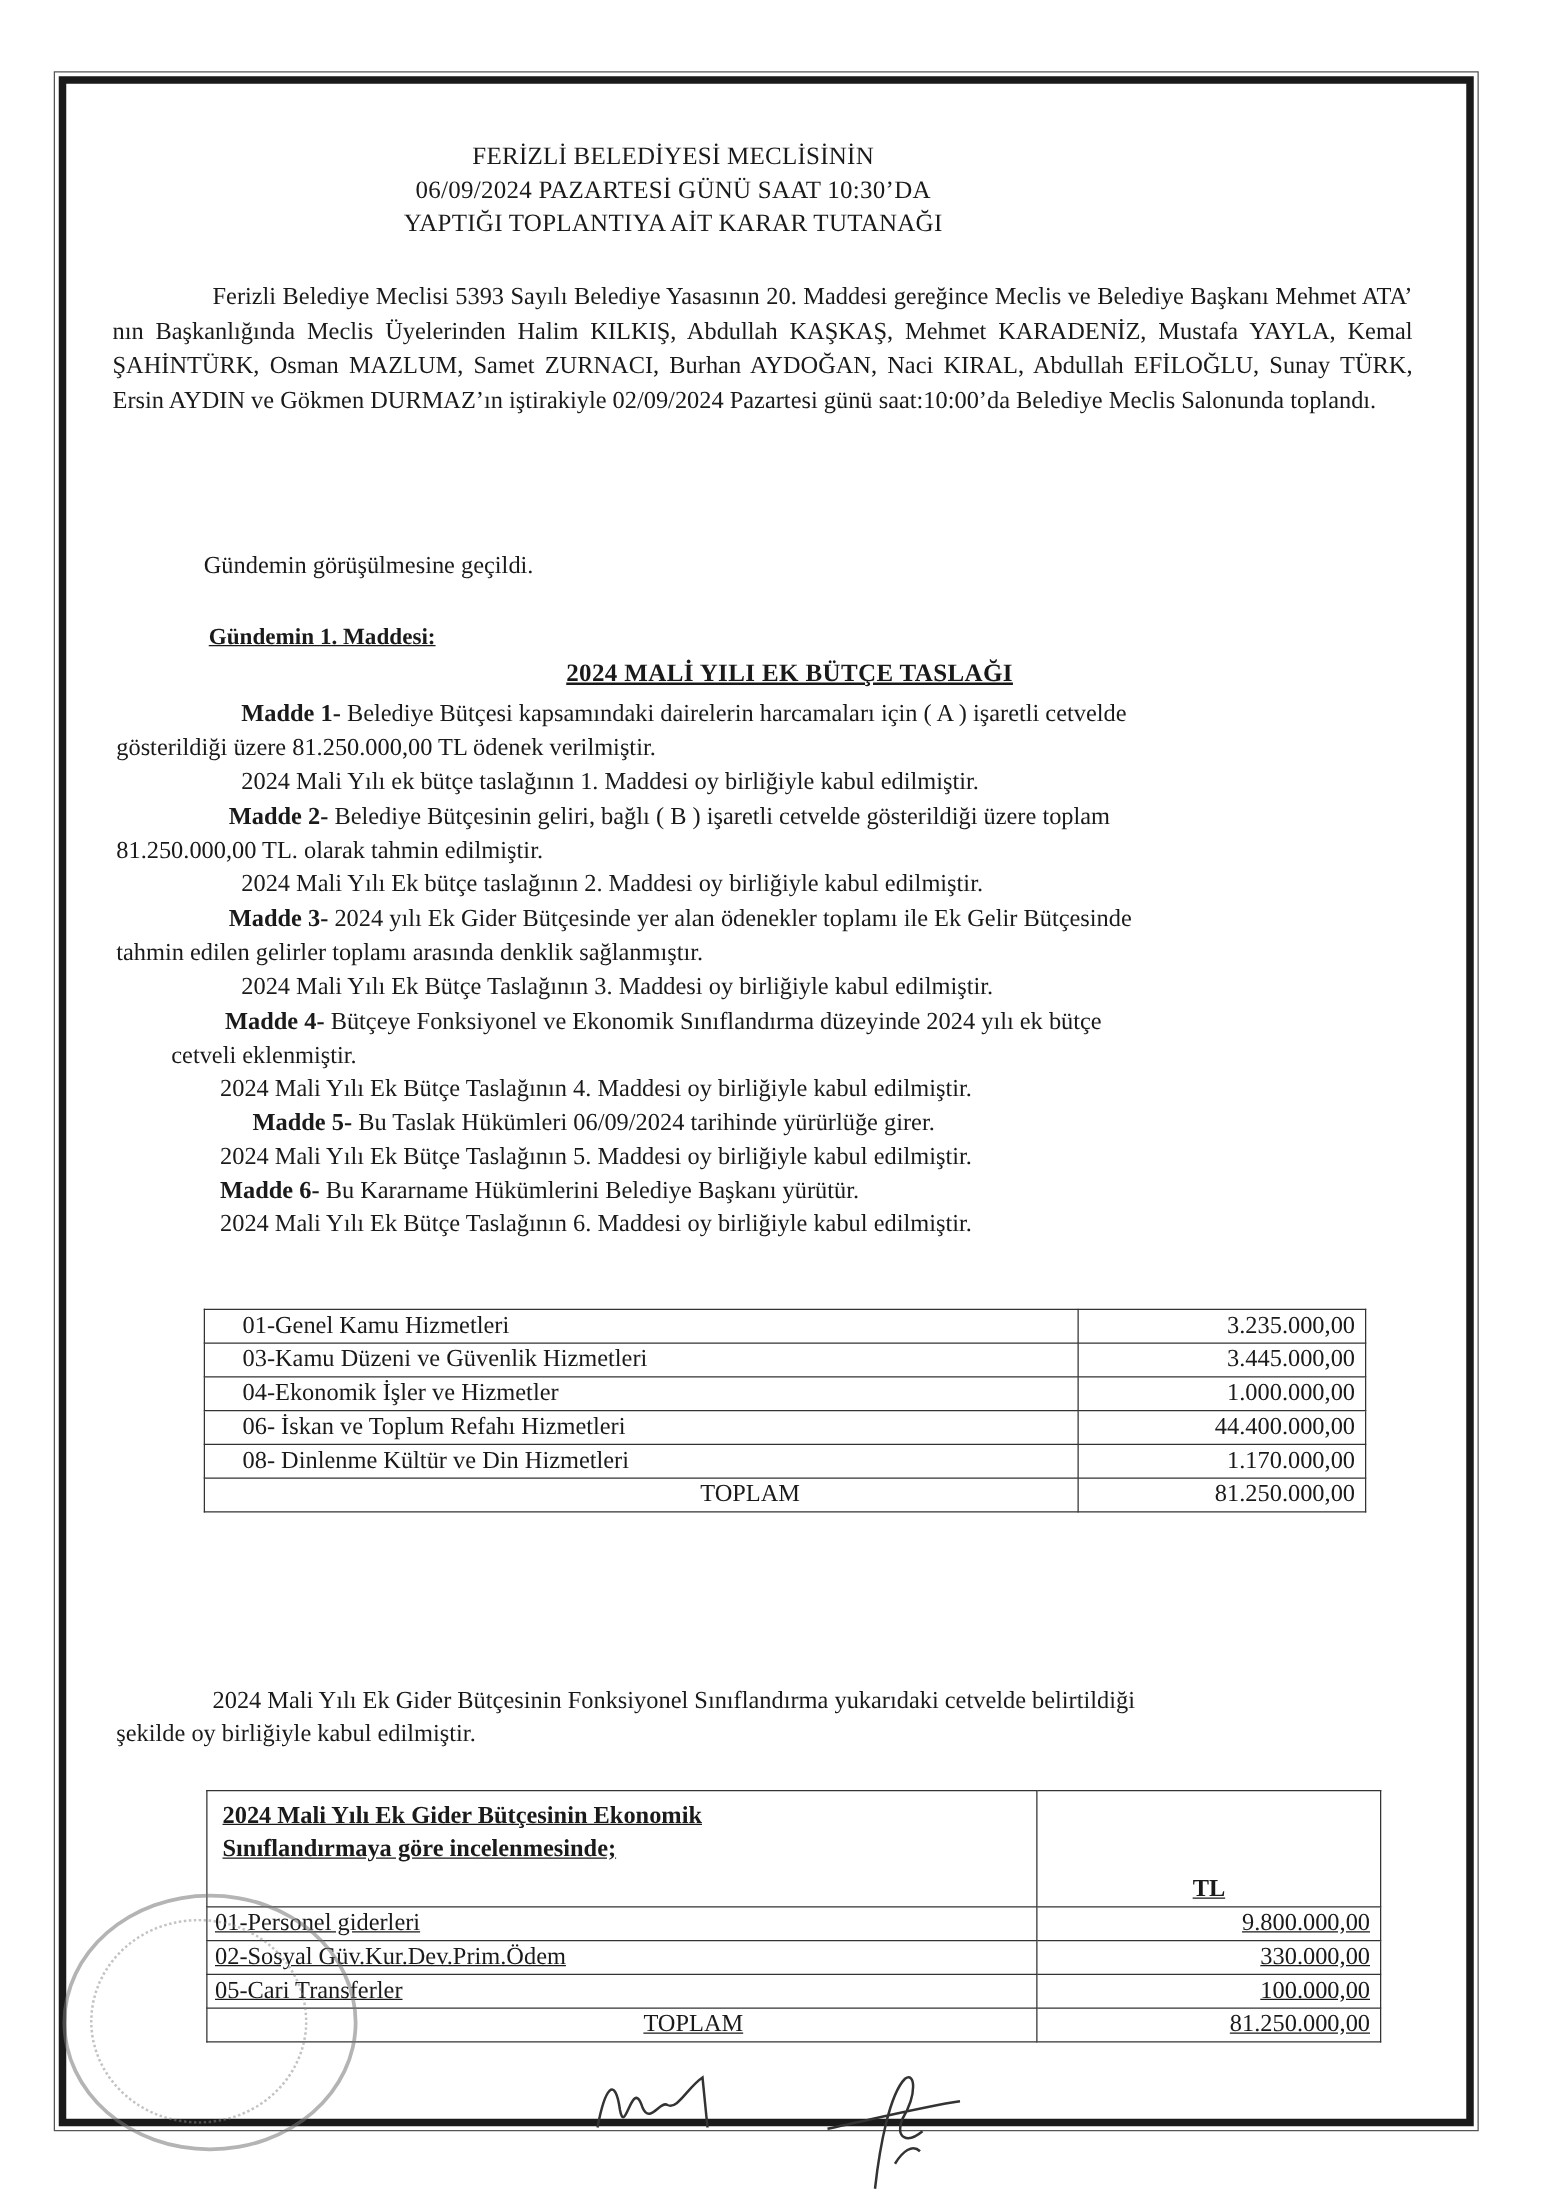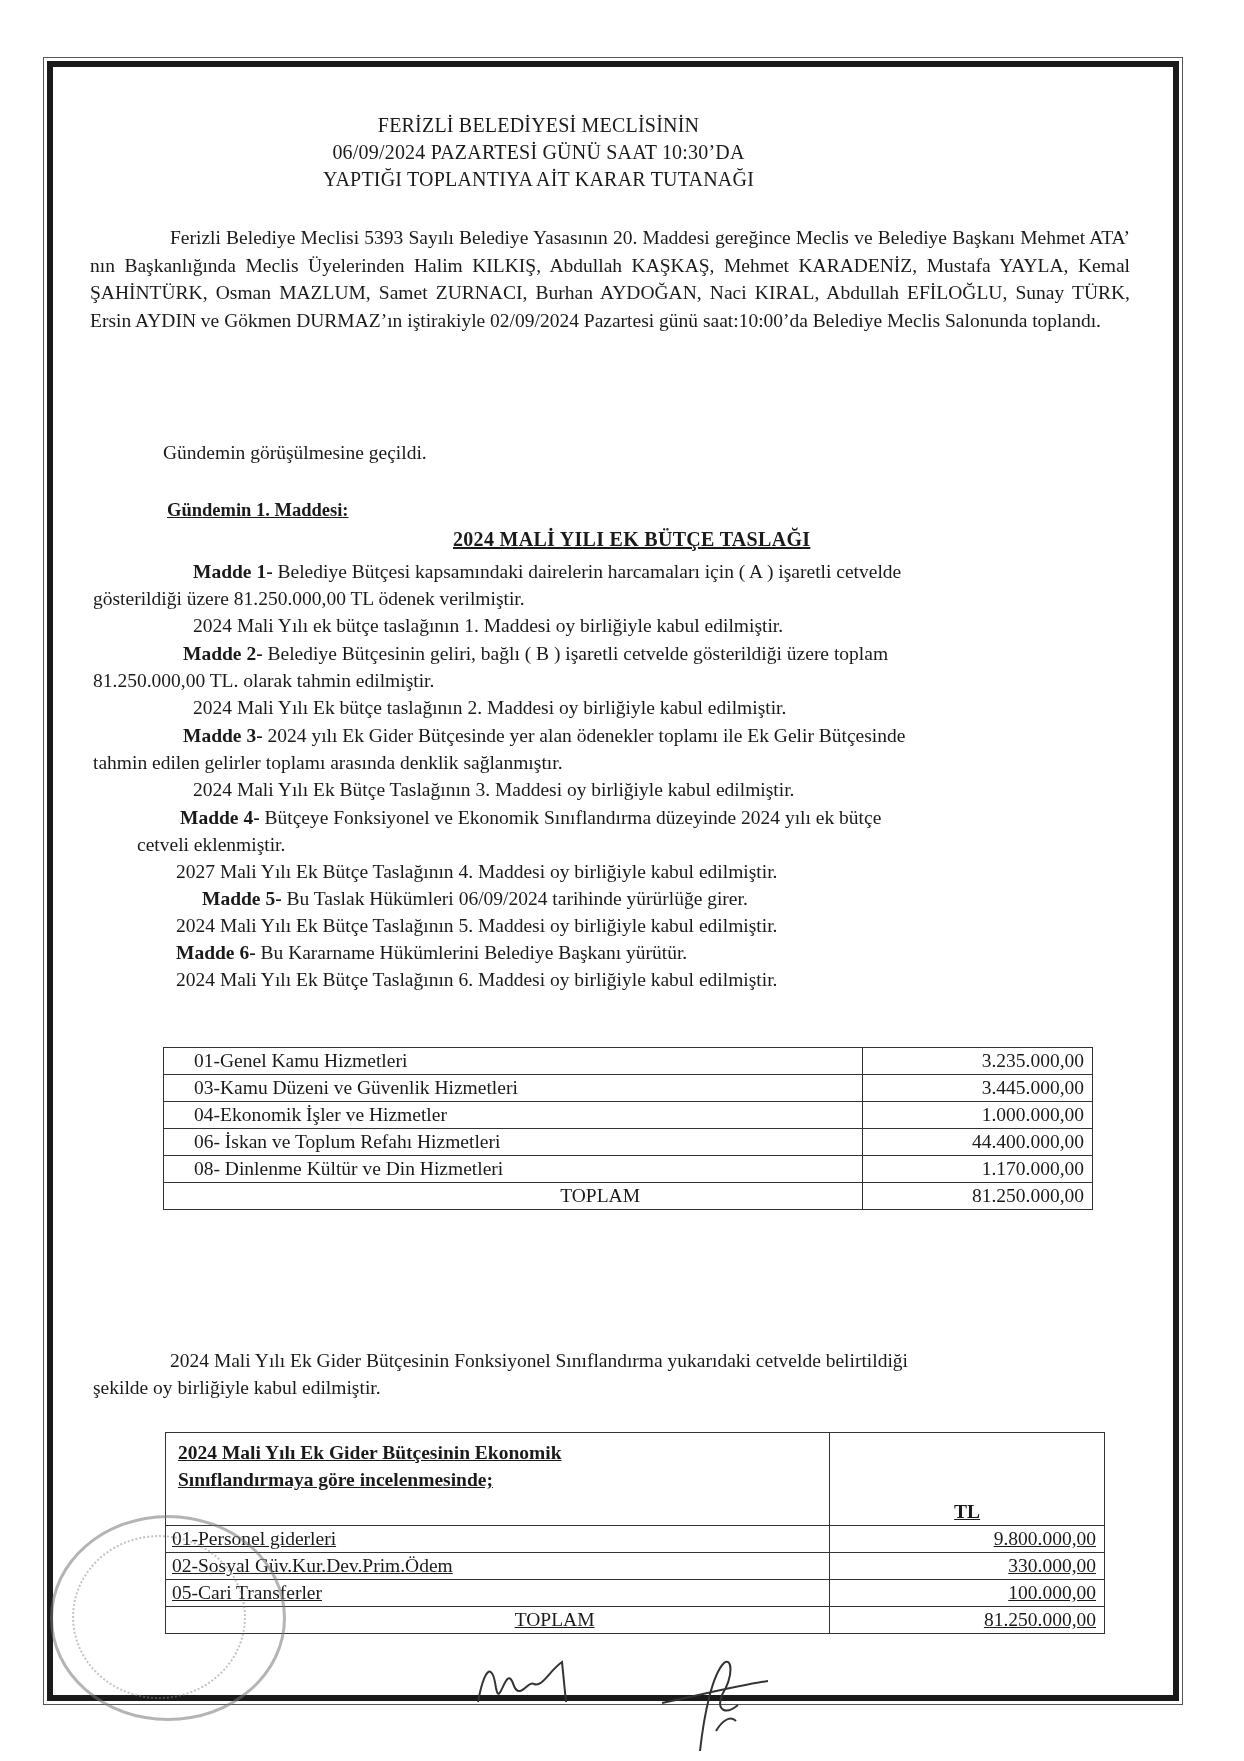--- a/index.html
+++ b/index.html
@@ -64,21 +64,21 @@
 <div class="line" style="left:183px; top:723px;">
   <span class="bold">Madde 3-</span><span> 2024 yılı Ek Gider Bütçesinde yer alan ödenekler toplamı ile Ek Gelir Bütçesinde</span>
 </div>
 <div class="line" style="left:93px; top:750px;">tahmin edilen gelirler toplamı arasında denklik sağlanmıştır.</div>
 <div class="line" style="left:193px; top:777px;">2024 Mali Yılı Ek Bütçe Taslağının  3. Maddesi oy birliğiyle kabul edilmiştir.</div>
 
 <div class="line" style="left:180px; top:805px;">
   <span class="bold">Madde 4-</span><span> Bütçeye Fonksiyonel ve Ekonomik Sınıflandırma düzeyinde 2024 yılı ek bütçe</span>
 </div>
 <div class="line" style="left:93px; top:832px;margin-left:44px;">cetveli  eklenmiştir.</div>
-<div class="line" style="left:176px; top:859px;">2027 Mali Yılı Ek Bütçe Taslağının 4. Maddesi oy birliğiyle kabul edilmiştir.</div>
+<div class="line" style="left:176px; top:859px;">2024 Mali Yılı Ek Bütçe Taslağının 4. Maddesi oy birliğiyle kabul edilmiştir.</div>
 
 <div class="line" style="left:176px; top:886px;margin-left:26px;">
   <span class="bold">Madde 5-</span><span> Bu Taslak Hükümleri 06/09/2024  tarihinde yürürlüğe girer.</span>
 </div>
 <div class="line" style="left:176px; top:913px;">2024 Mali Yılı Ek Bütçe Taslağının 5. Maddesi oy birliğiyle kabul edilmiştir.</div>
 
 <div class="line" style="left:176px; top:940px;">
   <span class="bold">Madde 6-</span><span> Bu Kararname Hükümlerini Belediye Başkanı yürütür.</span>
 </div>
 <div class="line" style="left:176px; top:967px;">2024  Mali Yılı Ek Bütçe Taslağının 6. Maddesi oy birliğiyle kabul edilmiştir.</div>

